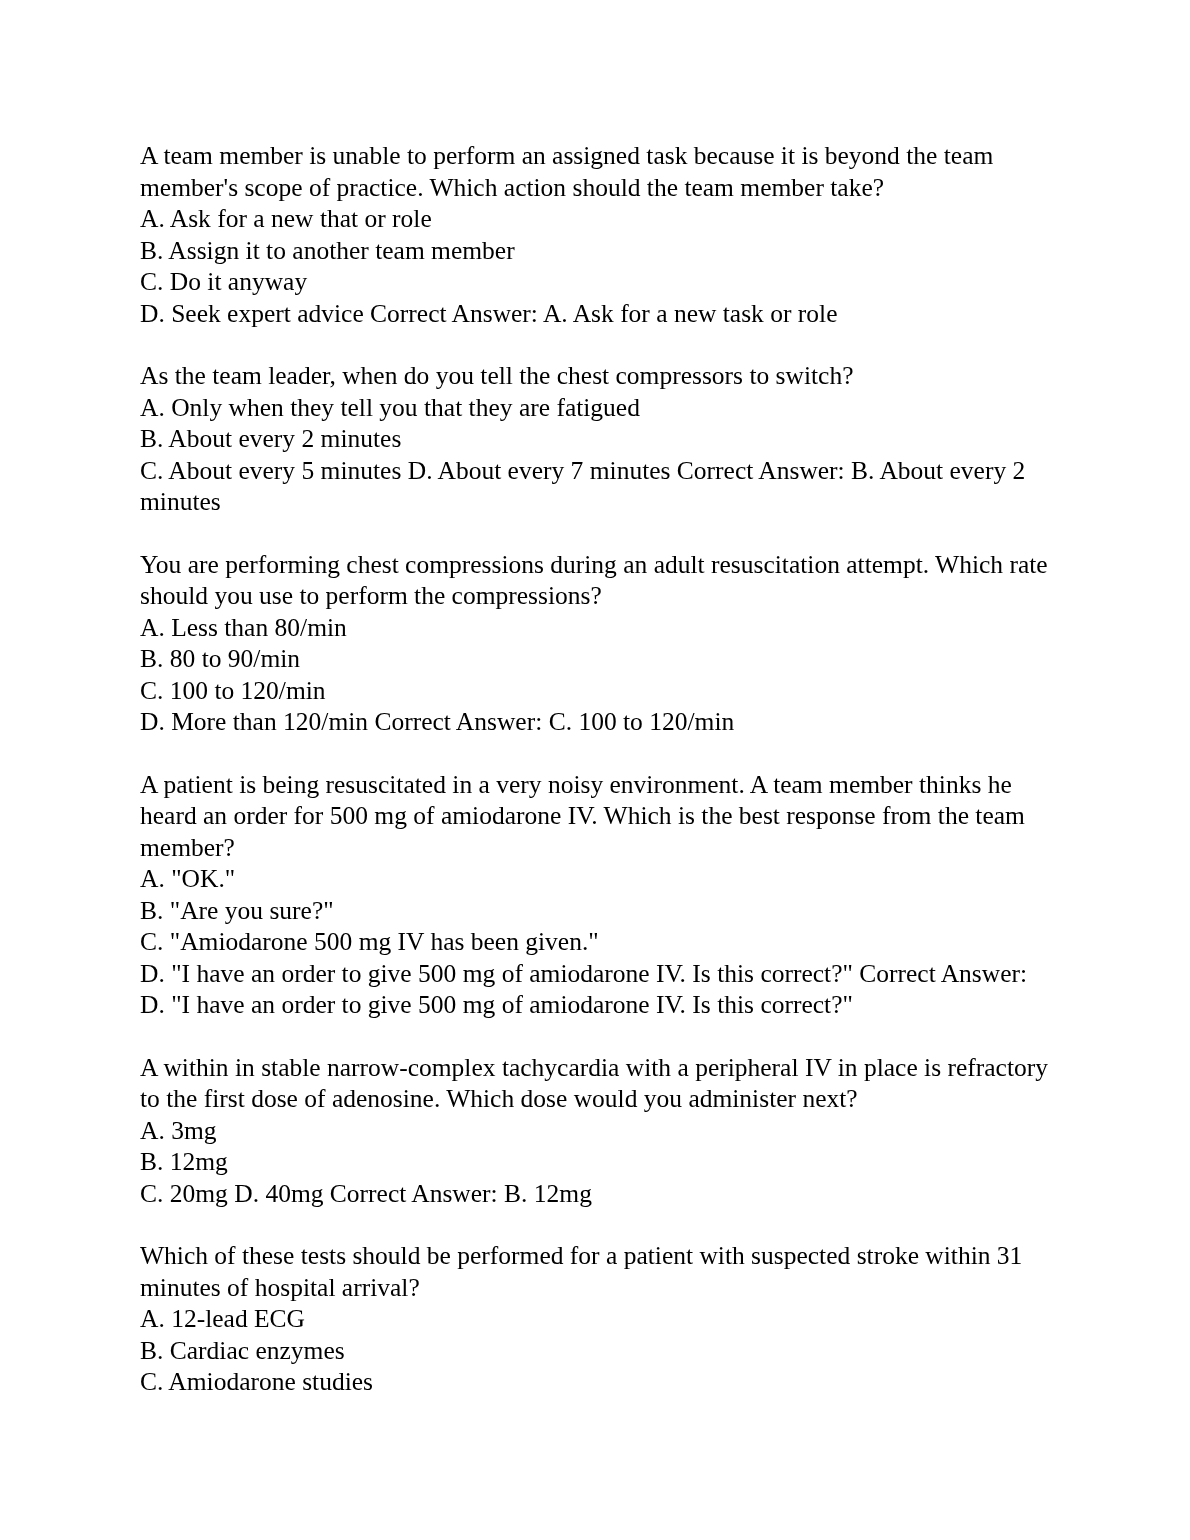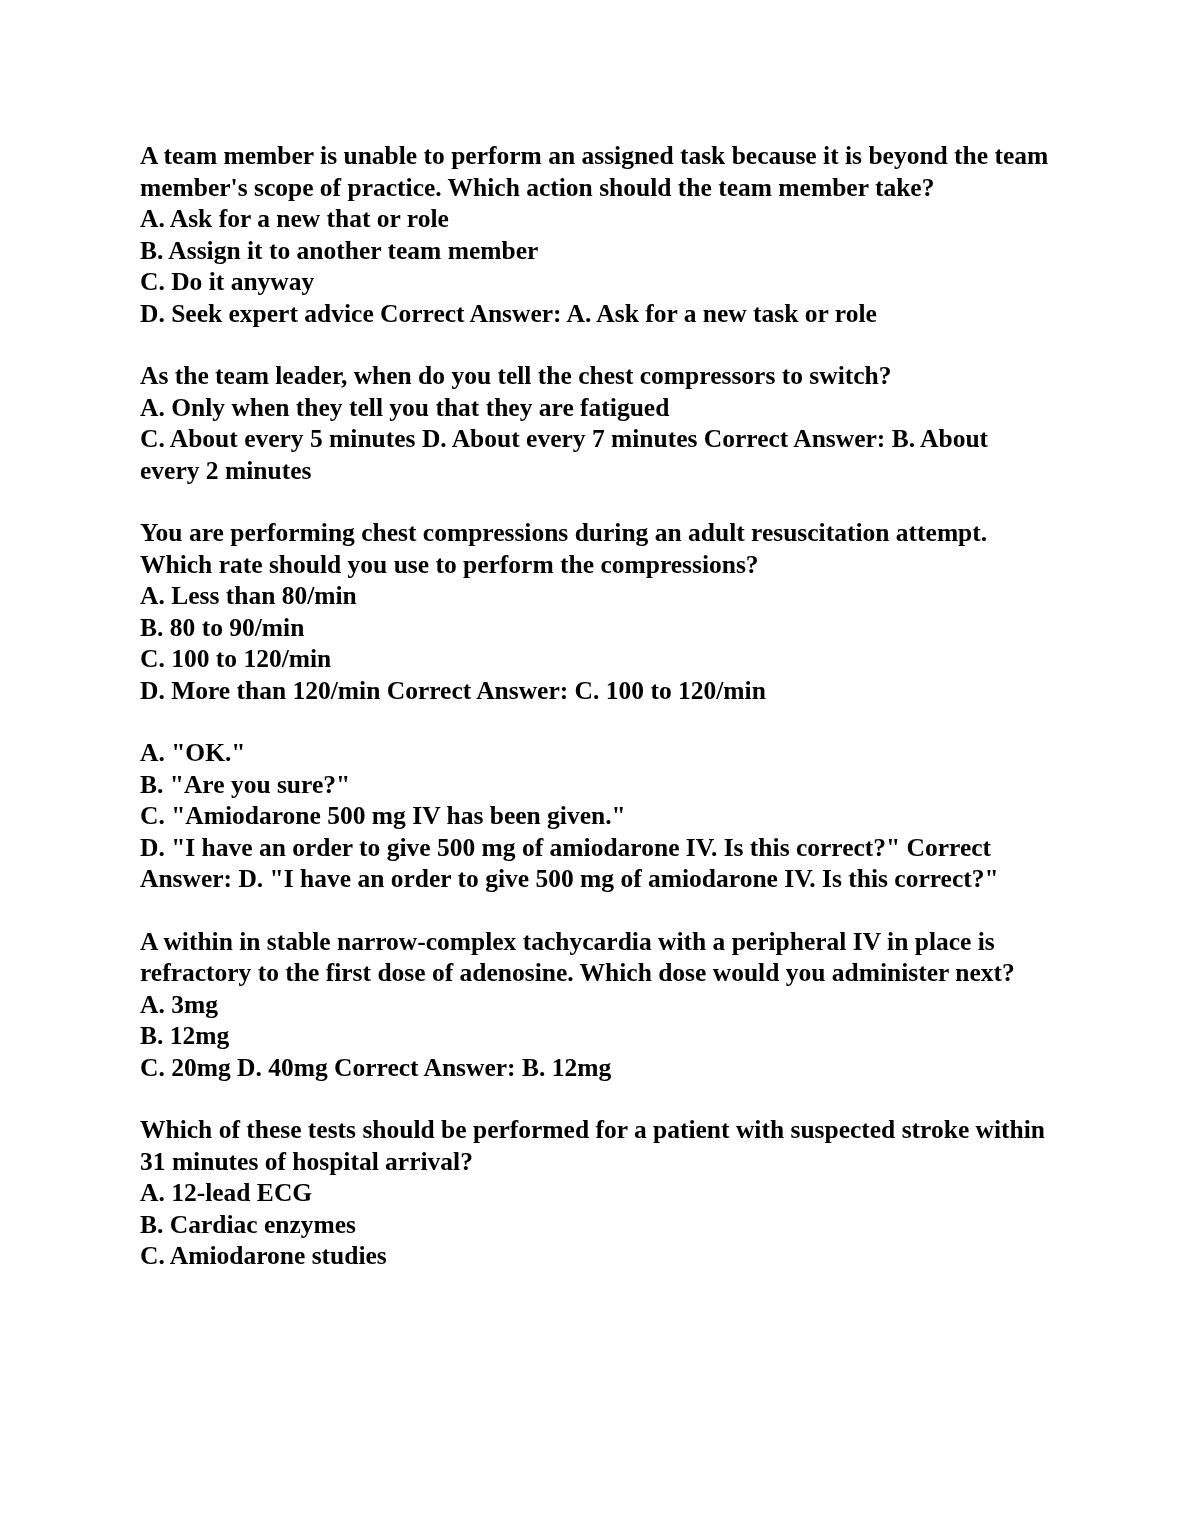--- a/index.html
+++ b/index.html
@@ -20,21 +20,20 @@
     box-sizing: border-box;
     padding: 140px 140px 0 140px;
     background: #ffffff;
   }
   .doc-body {
     font-size: 25.5px;
     line-height: 31.5px;
   }
   .qblock {
     margin: 0 0 31px 0;
-    font-weight: bold;
   }
   .qline {
     margin: 0;
     padding: 0;
     text-align: left;
   }
 </style>
 </head>
 <body>
 
@@ -45,32 +44,34 @@
       <p class="qline">A team member is unable to perform an assigned task because it is beyond the team member's scope of practice. Which action should the team member take?</p>
       <p class="qline">A. Ask for a new that or role</p>
       <p class="qline">B. Assign it to another team member</p>
       <p class="qline">C. Do it anyway</p>
       <p class="qline">D. Seek expert advice Correct Answer:  A. Ask for a new task or role</p>
     </div>
 
     <div class="qblock">
       <p class="qline">As the team leader, when do you tell the chest compressors to switch?</p>
       <p class="qline">A. Only when they tell you that they are fatigued</p>
+      <p class="qline">B. About every 2 minutes</p>
       <p class="qline">C. About every 5 minutes D. About every 7 minutes Correct Answer:  B. About every 2 minutes</p>
     </div>
 
     <div class="qblock">
       <p class="qline">You are performing chest compressions during an adult resuscitation attempt. Which rate should you use to perform the compressions?</p>
       <p class="qline">A. Less than 80/min</p>
       <p class="qline">B. 80 to 90/min</p>
       <p class="qline">C. 100 to 120/min</p>
       <p class="qline">D. More than 120/min Correct Answer:  C. 100 to 120/min</p>
     </div>
 
     <div class="qblock">
+      <p class="qline">A patient is being resuscitated in a very noisy environment. A team member thinks he heard an order for 500 mg of amiodarone IV. Which is the best response from the team member?</p>
       <p class="qline">A. "OK."</p>
       <p class="qline">B. "Are you sure?"</p>
       <p class="qline">C. "Amiodarone 500 mg IV has been given."</p>
       <p class="qline">D. "I have an order to give 500 mg of amiodarone IV. Is this correct?" Correct Answer:  D. "I have an order to give 500 mg of amiodarone IV. Is this correct?"</p>
     </div>
 
     <div class="qblock">
       <p class="qline">A within in stable narrow-complex tachycardia with a peripheral IV in place is refractory to the first dose of adenosine. Which dose would you administer next?</p>
       <p class="qline">A. 3mg</p>
       <p class="qline">B. 12mg</p>

